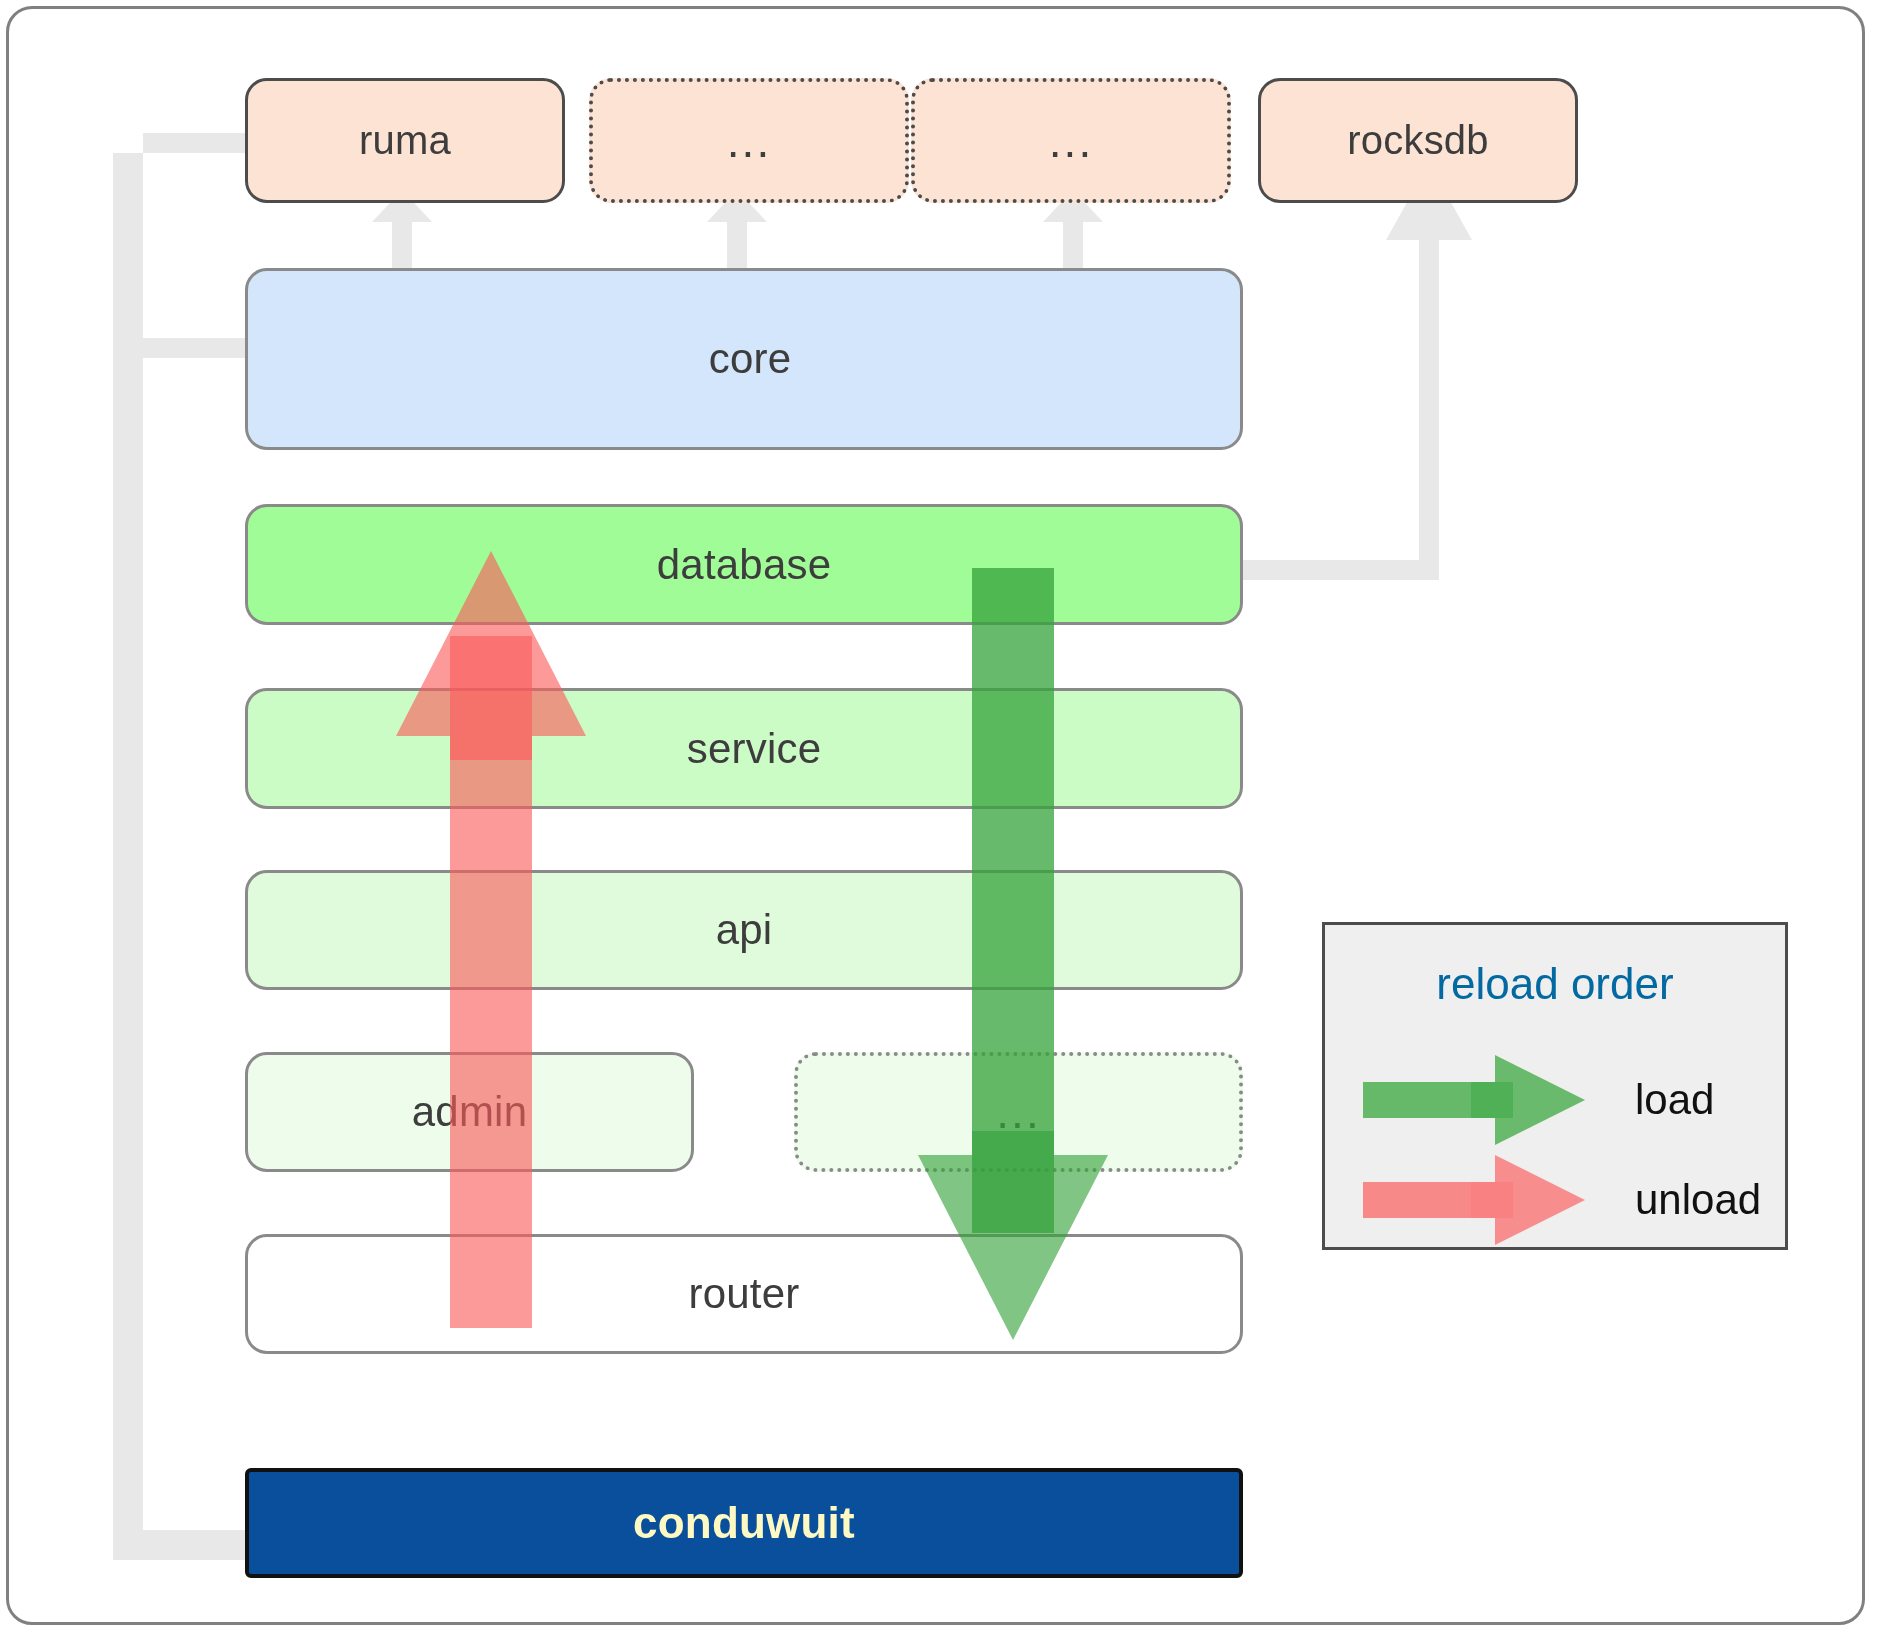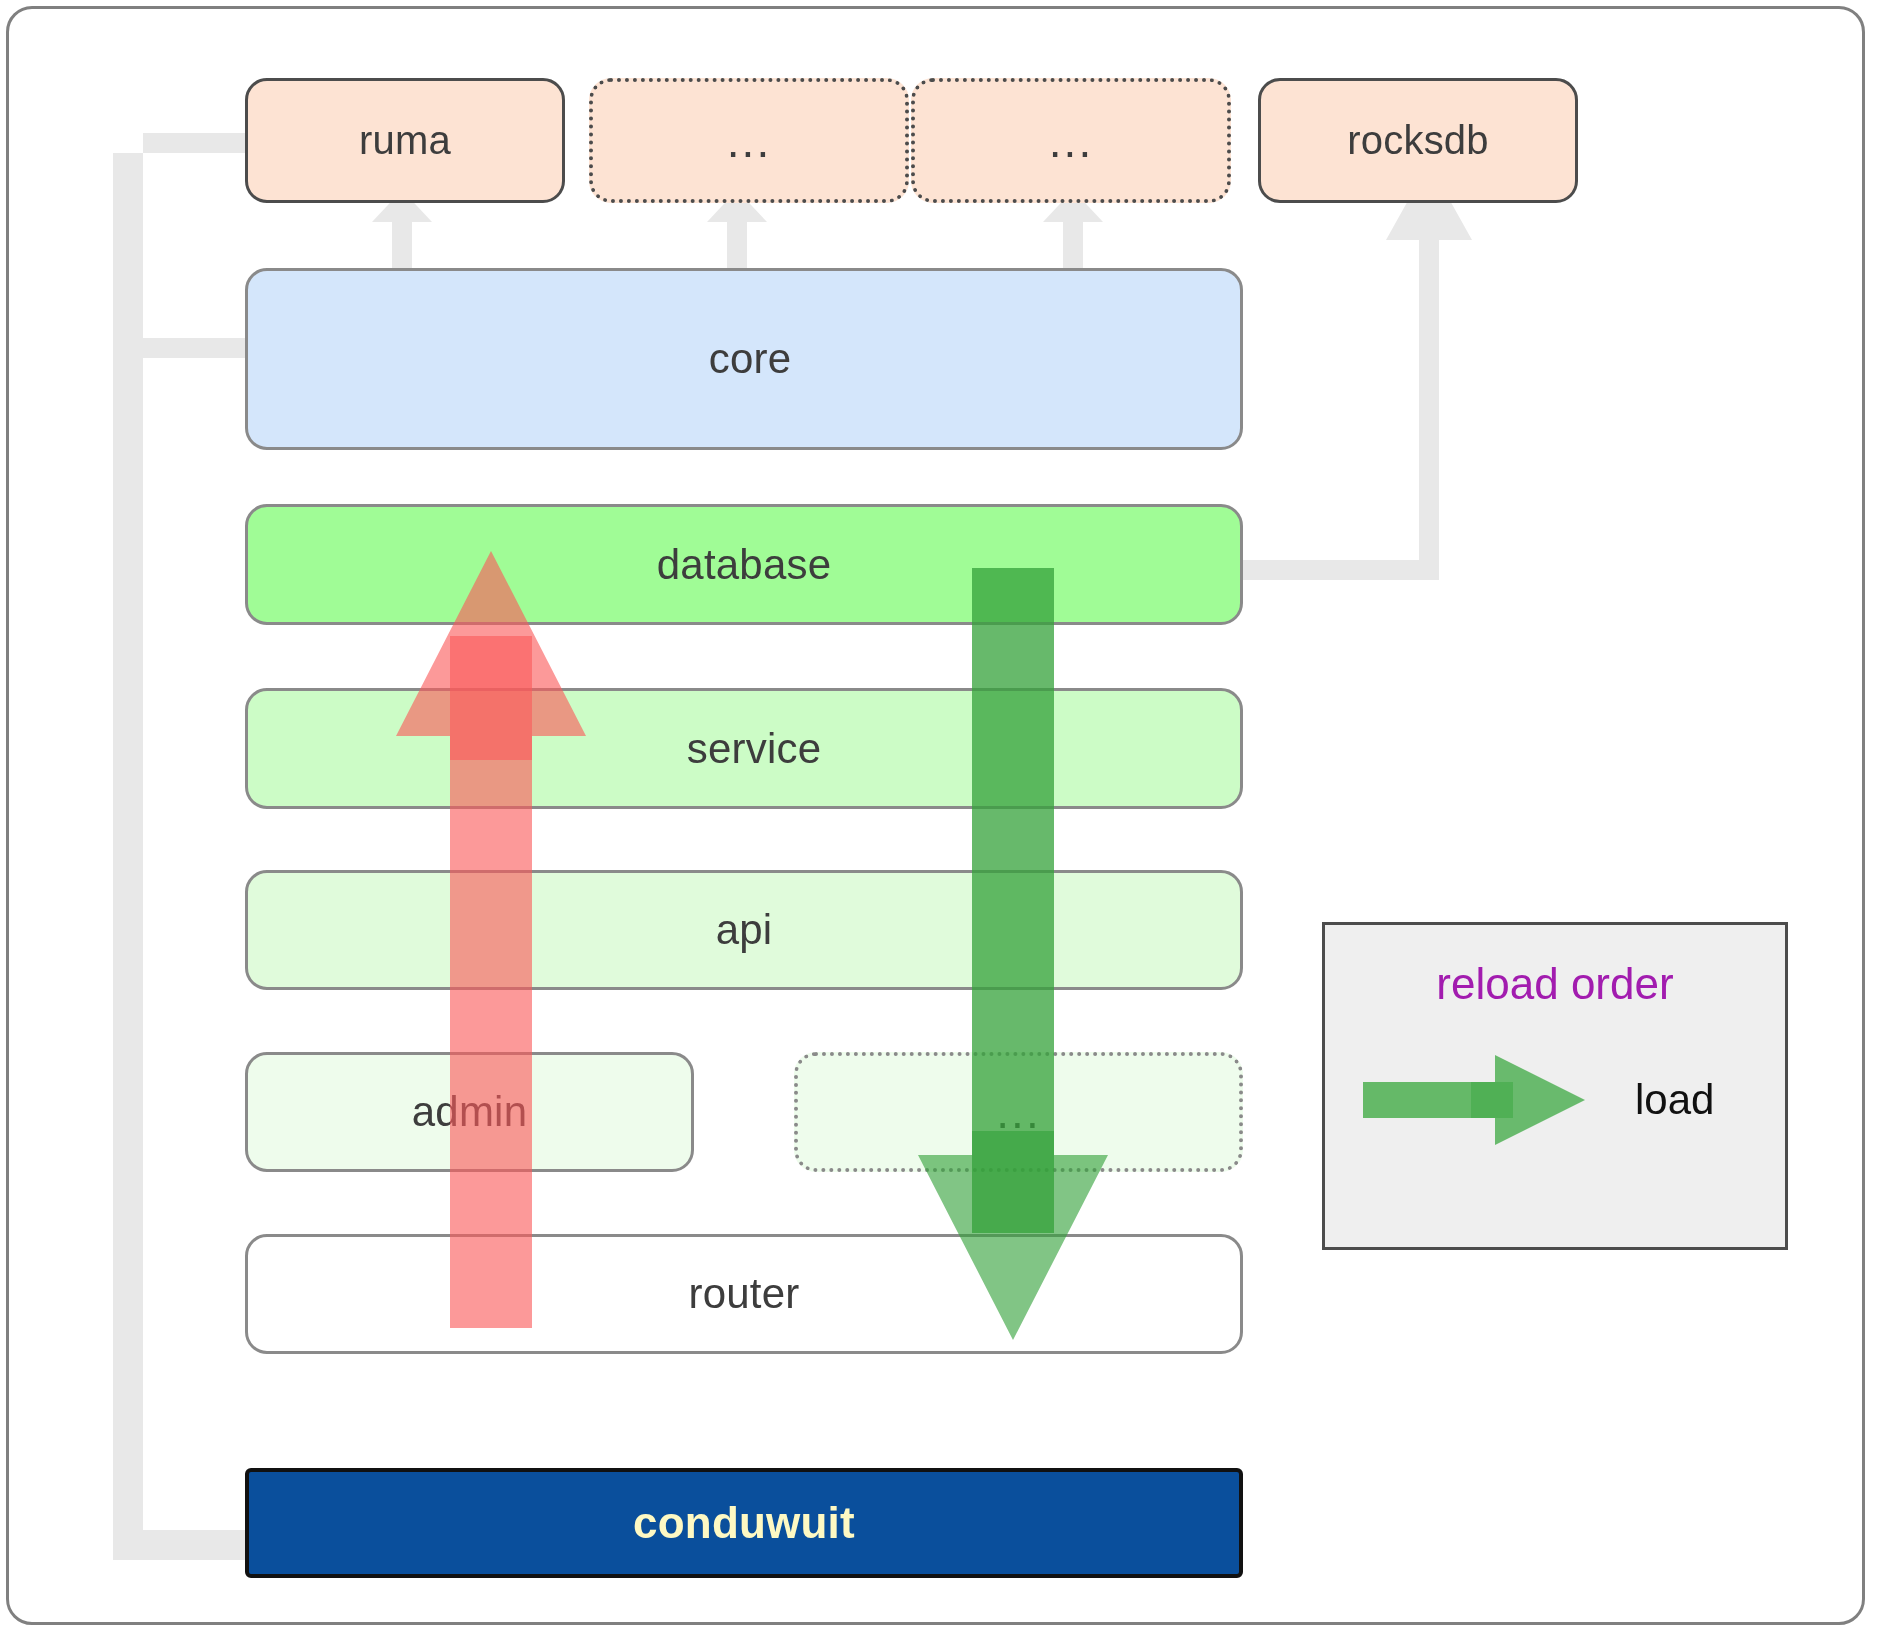--- a/index.html
+++ b/index.html
@@ -88,21 +88,21 @@
     width: 466px; height: 328px;
     background: #efefef;
     border: 3px solid #4c4c4c;
     box-sizing: border-box;
   }
   #legend-title {
     position: absolute;
     top: 34px; left: 0; right: 0;
     text-align: center;
     font-size: 44px;
-    color: #a21caf;
+    color: #0369a1;
   }
   .legend-row {
     position: absolute;
     left: 0; right: 0;
     height: 90px;
     display: flex;
     align-items: center;
   }
   .legend-row.load   { top: 130px; }
   .legend-row.unload { top: 230px; }
@@ -233,15 +233,24 @@
     <div class="legend-row load">
       <div class="legend-swatch">
         <svg width="230" height="90" viewBox="0 0 230 90">
           <rect x="0" y="27" width="150" height="36" fill="#4caf50" opacity="0.85"></rect>
           <path d="M 222 45 L 132 0 L 132 27 L 108 27 L 108 63 L 132 63 L 132 90 Z" fill="#4caf50" opacity="0.82"></path>
         </svg>
       </div>
       <div class="legend-label">load</div>
     </div>
 
+    <div class="legend-row unload">
+      <div class="legend-swatch">
+        <svg width="230" height="90" viewBox="0 0 230 90">
+          <rect x="0" y="27" width="150" height="36" fill="#f98080" opacity="0.92"></rect>
+          <path d="M 222 45 L 132 0 L 132 27 L 108 27 L 108 63 L 132 63 L 132 90 Z" fill="#f98080" opacity="0.88"></path>
+        </svg>
+      </div>
+      <div class="legend-label">unload</div>
+    </div>
   </div>
 
 </div>
 
 </body></html>

